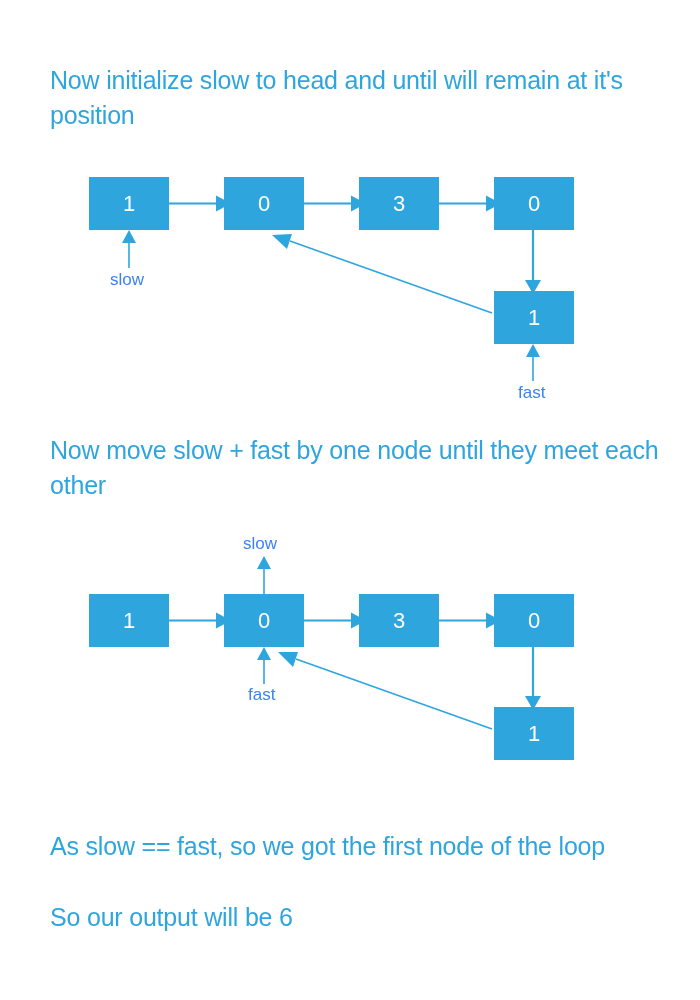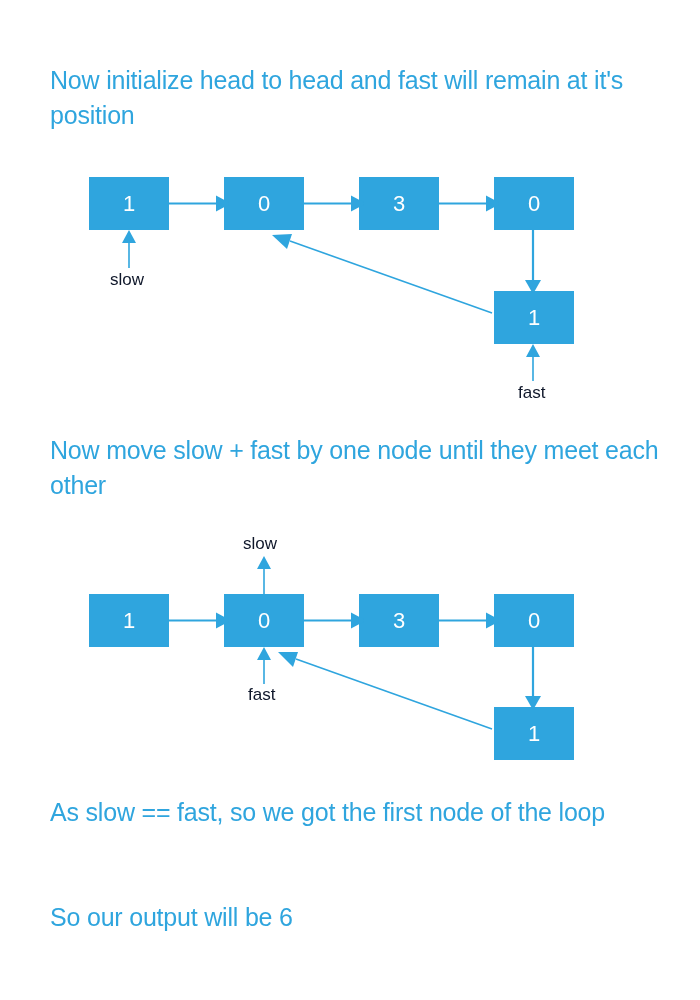--- a/index.html
+++ b/index.html
@@ -25,38 +25,38 @@
     color: #2FA5DE;
     font-family: "Liberation Sans", sans-serif;
     font-size: 25px;
     line-height: 35px;
     letter-spacing: -0.2px;
     white-space: pre-line;
     font-weight: 400;
   }
   .cap1 { left: 50px; top: 63px;  width: 630px; }
   .cap2 { left: 50px; top: 433px; width: 630px; }
-  .cap3 { left: 50px; top: 795px; width: 630px; }
+  .cap3 { left: 50px; top: 829px; width: 630px; }
   .cap4 { left: 50px; top: 900px; width: 630px; }
 
   .node {
     position: absolute;
     background: #2FA5DE;
     color: #ffffff;
     font-family: "Liberation Sans", sans-serif;
     font-size: 22px;
     display: flex;
     align-items: center;
     justify-content: center;
     box-sizing: border-box;
   }
 
   .ptr-label {
     position: absolute;
-    color: #0f172a;
+    color: #3b82f6;
     font-family: "Liberation Sans", sans-serif;
     font-size: 17px;
     white-space: nowrap;
   }
 
   svg.arrows {
     position: absolute;
     left: 0; top: 0;
     width: 700px;
     height: 1000px;
@@ -73,21 +73,21 @@
     stroke-width: 1.6;
     fill: none;
   }
   .hd { fill: #2FA5DE; }
 </style>
 </head>
 <body>
 
 <div class="stage">
 
-  <div class="caption cap1">Now initialize head to head and fast will remain at it's position</div>
+  <div class="caption cap1">Now initialize slow to head and until will remain at it's position</div>
 
   <div class="node" id="d1n0" style="left: 89px; top: 177px; width: 80px; height: 53px;">1</div>
   <div class="node" id="d1n1" style="left: 224px; top: 177px; width: 80px; height: 53px;">0</div>
   <div class="node" id="d1n2" style="left: 359px; top: 177px; width: 80px; height: 53px;">3</div>
   <div class="node" id="d1n3" style="left: 494px; top: 177px; width: 80px; height: 53px;">0</div>
   <div class="node" id="d1n4" style="left: 494px; top: 291px; width: 80px; height: 53px;">1</div>
 
   <div class="ptr-label" id="d1p0" style="left: 110px; top: 270px;">slow</div>
   <div class="ptr-label" id="d1p1" style="left: 518px; top: 383px;">fast</div>
 

